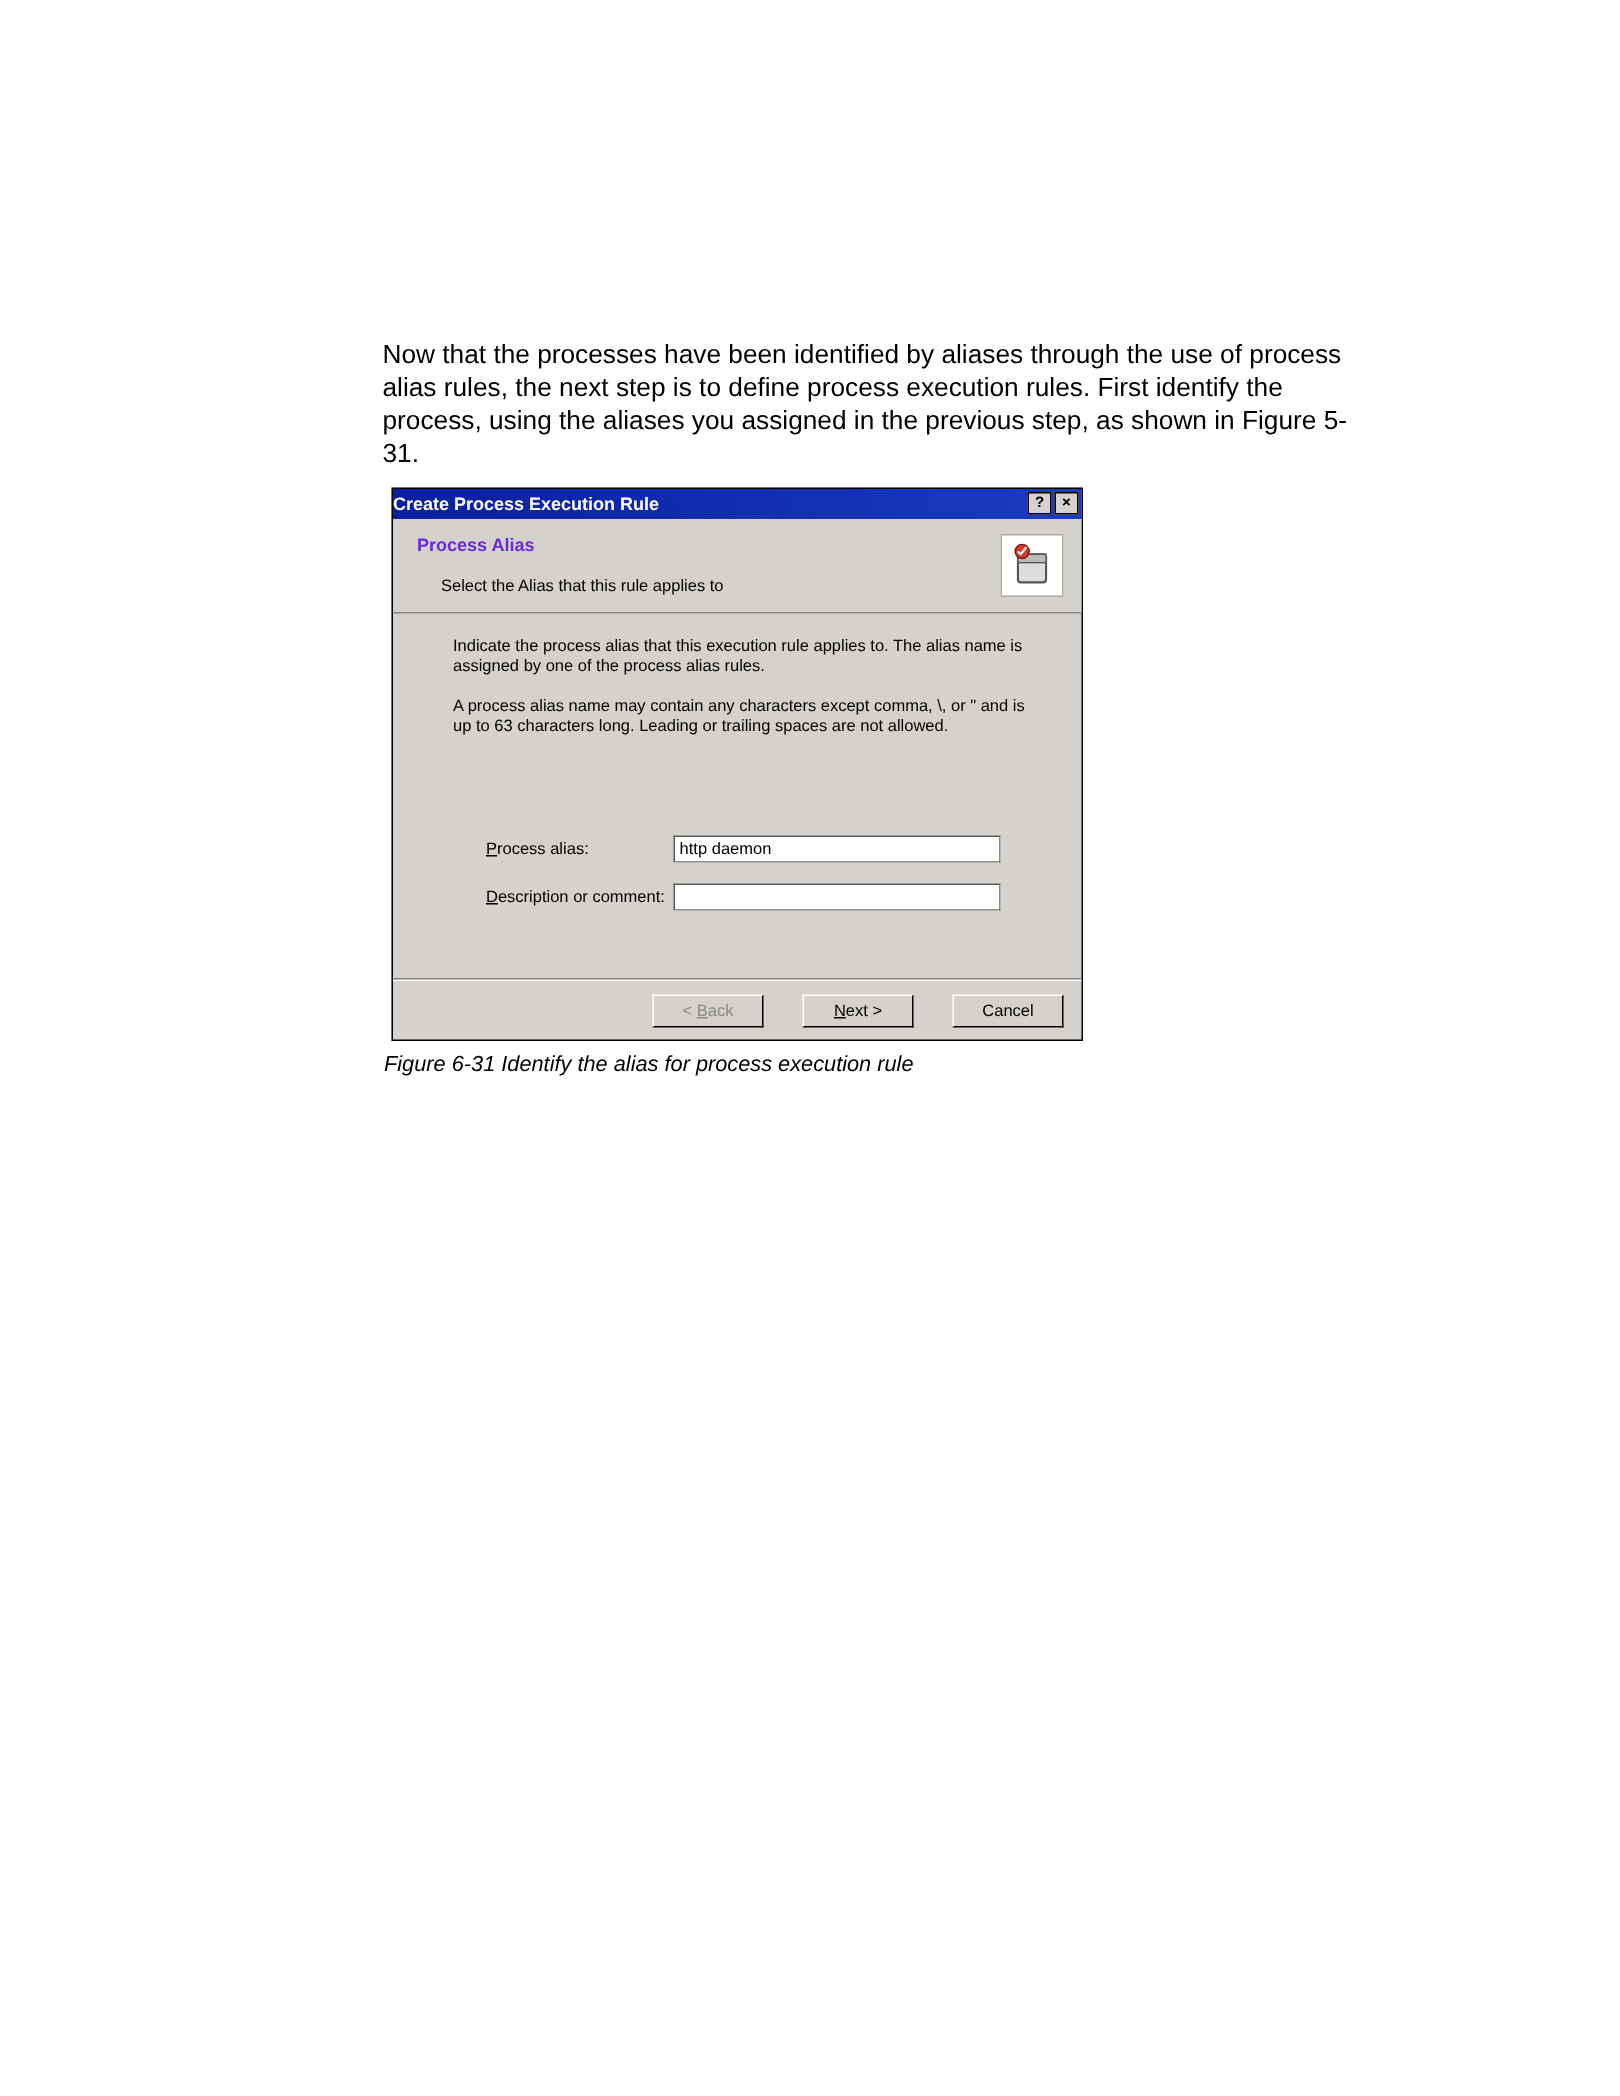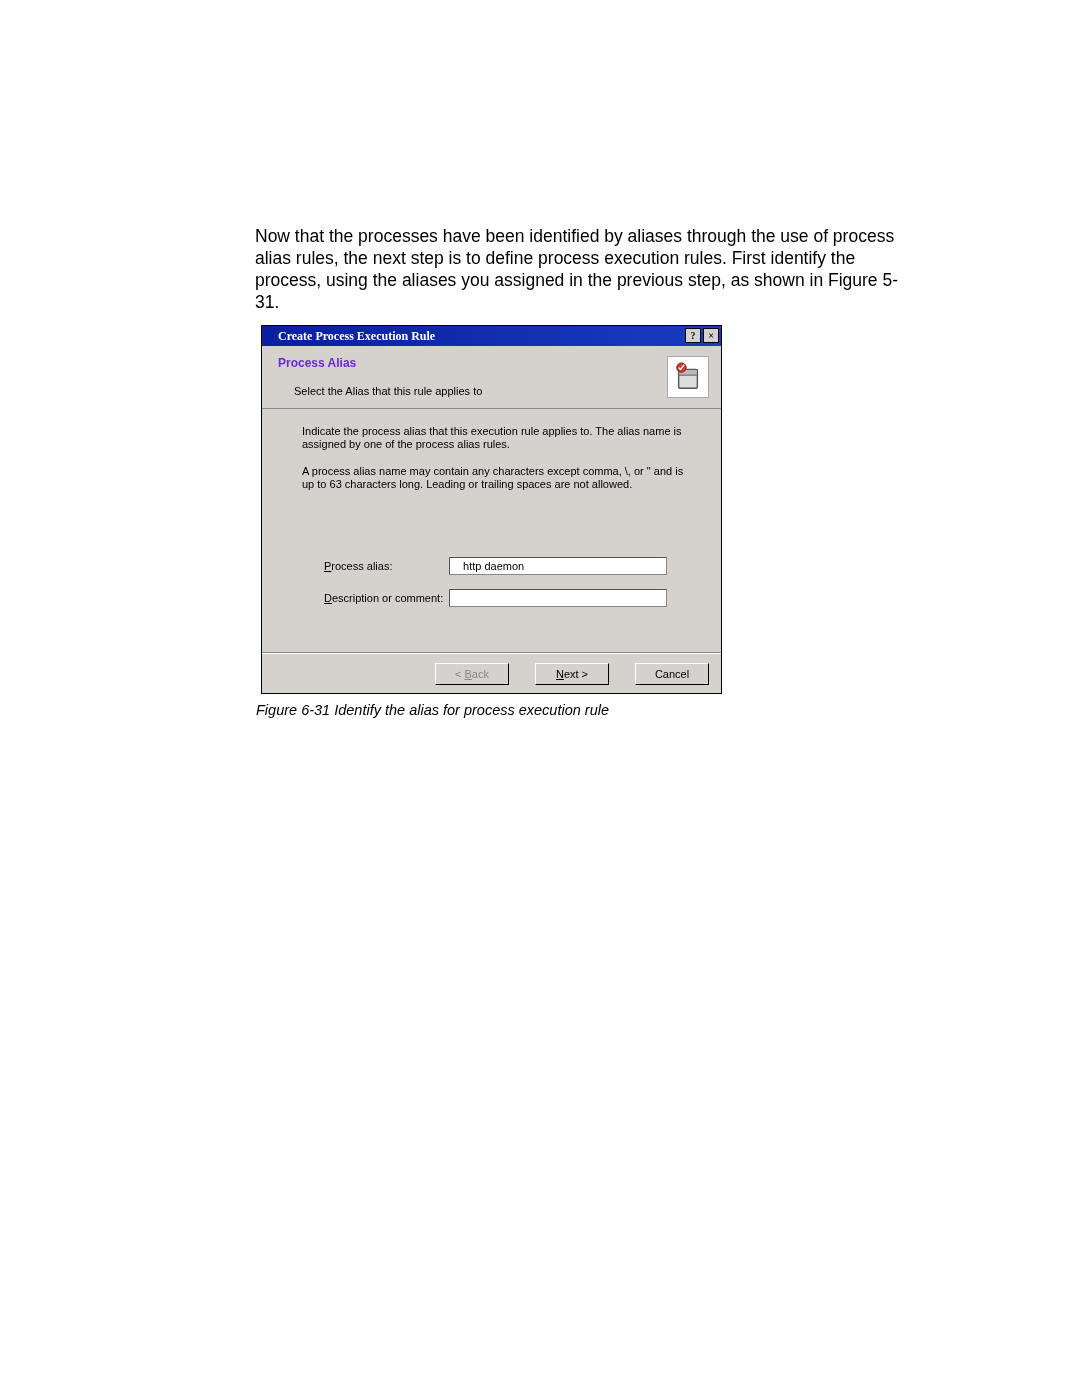--- a/index.html
+++ b/index.html
@@ -43,23 +43,22 @@
   }
   .dlg-titlebar {
     height: 20px;
     background: #0a1ea0;
     background: linear-gradient(to right, #0a1ea0, #1a3cc0);
     color: #fff;
     font-size: 12px;
     font-weight: bold;
     display: flex;
     align-items: center;
-    padding-left: 16px;
-    position: relative;
-    font-family: Liberation Serif, serif;
+    padding-left: 0;
+    position: relative;
   }
   .tb-buttons {
     position: absolute;
     right: 2px;
     top: 2px;
     display: flex;
     gap: 2px;
   }
   .tb-btn {
     width: 16px;
@@ -138,21 +137,21 @@
   .field-label .underline-letter { text-decoration: underline; }
   .field-input {
     display: inline-block;
     width: 218px;
     height: 18px;
     background: #fff;
     border: 1px solid #888;
     border-top-color: #555;
     border-left-color: #555;
     box-sizing: border-box;
-    padding: 1px 13px;
+    padding: 1px 3px;
     font-size: 11px;
     vertical-align: middle;
     font-family: Arial, Helvetica, sans-serif;
   }
   .dlg-footer {
     position: absolute;
     left: 0;
     bottom: 0;
     width: 100%;
     height: 40px;

